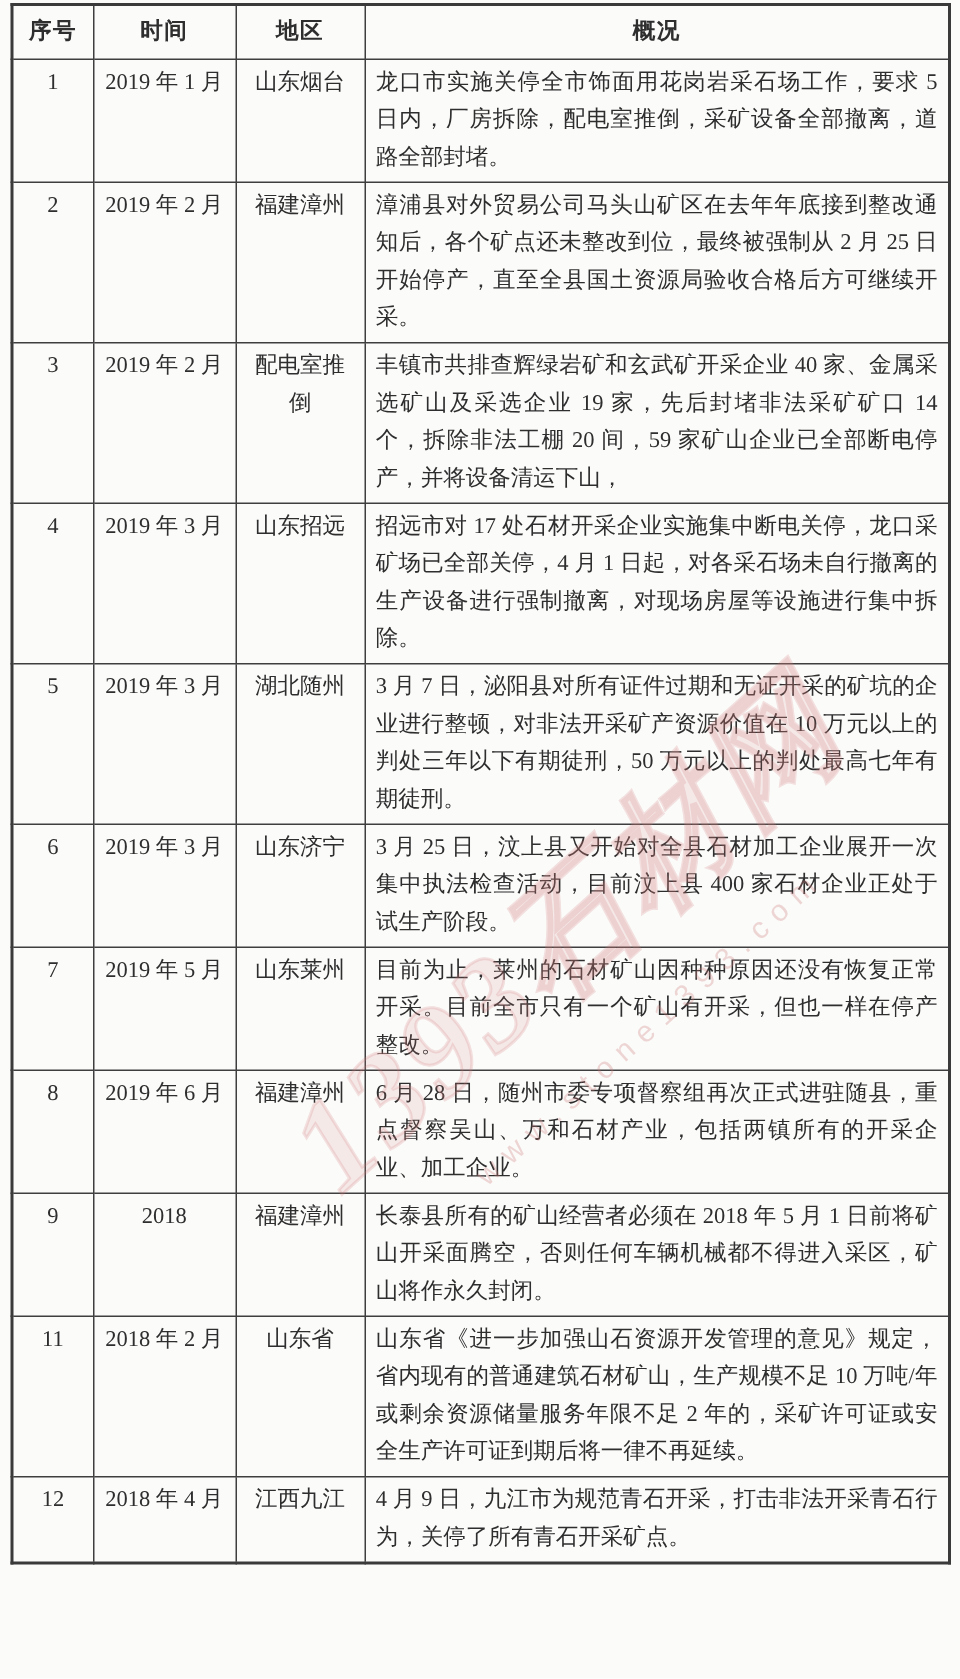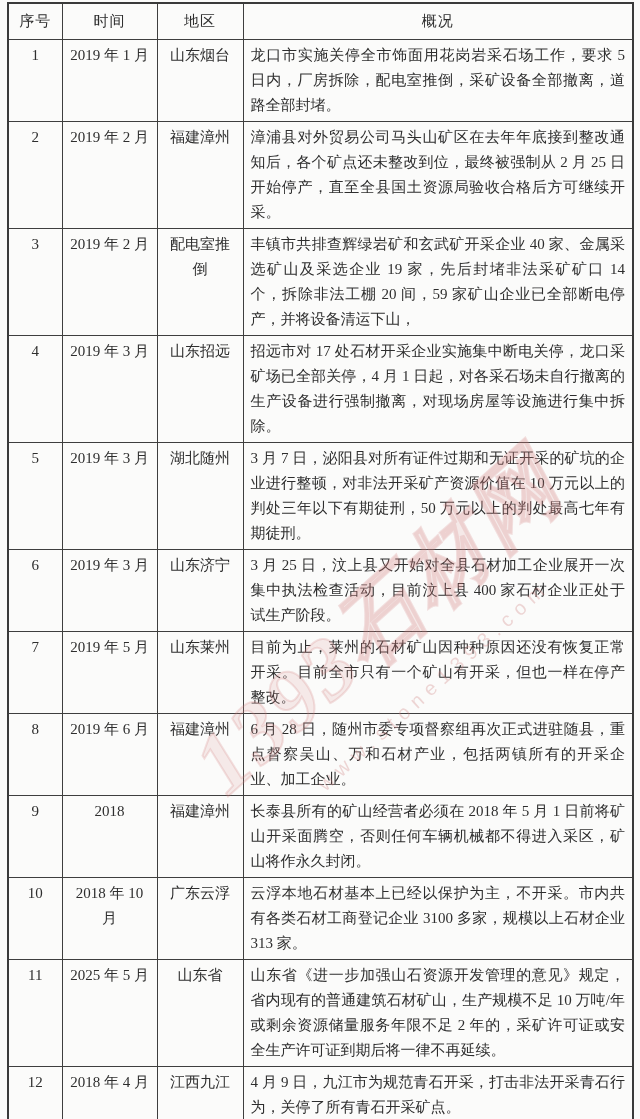--- a/index.html
+++ b/index.html
@@ -32,21 +32,21 @@
   table.policy th, table.policy td {
     border: 1px solid #3e3e3e;
     font-size: 15px;
     line-height: 25px;
     padding: 3px 7px;
     box-sizing: border-box;
     overflow: hidden;
   }
   table.policy { border: 2px solid #3a3a3a; }
   table.policy th {
-    font-weight: normal;
+    font-weight: bold;
     text-align: center;
     vertical-align: middle;
     padding: 5px 4px;
     letter-spacing: 1px;
   }
   td.c-no, td.c-time, td.c-region {
     text-align: center;
     vertical-align: top;
     padding-left: 5px;
     padding-right: 5px;
@@ -170,30 +170,24 @@
       <td class="c-summary">6 月 28 日，随州市委专项督察组再次正式进驻随县，重点督察吴山、万和石材产业，包括两镇所有的开采企业、加工企业。</td>
     </tr>
 
     <tr>
       <td class="c-no">9</td>
       <td class="c-time">2018</td>
       <td class="c-region">福建漳州</td>
       <td class="c-summary">长泰县所有的矿山经营者必须在 2018 年 5 月 1 日前将矿山开采面腾空，否则任何车辆机械都不得进入采区，矿山将作永久封闭。</td>
     </tr>
 
-    <tr>
-      <td class="c-no">10</td>
-      <td class="c-time">2018 年 10 月</td>
-      <td class="c-region">广东云浮</td>
-      <td class="c-summary">云浮本地石材基本上已经以保护为主，不开采。市内共有各类石材工商登记企业 3100 多家，规模以上石材企业 313 家。</td>
-    </tr>
 
     <tr>
       <td class="c-no">11</td>
-      <td class="c-time">2025 年 5 月</td>
+      <td class="c-time">2018 年 2 月</td>
       <td class="c-region">山东省</td>
       <td class="c-summary">山东省《进一步加强山石资源开发管理的意见》规定，省内现有的普通建筑石材矿山，生产规模不足 10 万吨/年或剩余资源储量服务年限不足 2 年的，采矿许可证或安全生产许可证到期后将一律不再延续。</td>
     </tr>
 
     <tr>
       <td class="c-no">12</td>
       <td class="c-time">2018 年 4 月</td>
       <td class="c-region">江西九江</td>
       <td class="c-summary">4 月 9 日，九江市为规范青石开采，打击非法开采青石行为，关停了所有青石开采矿点。</td>
     </tr>

